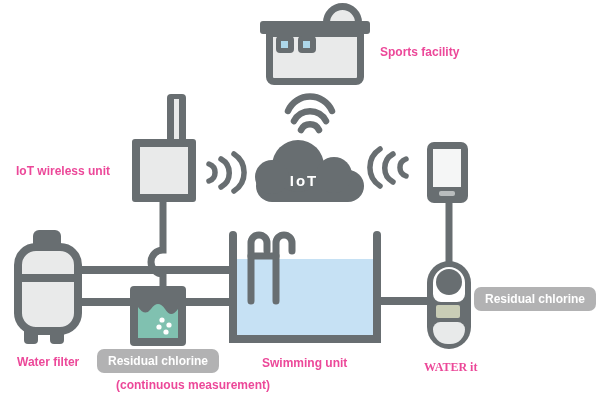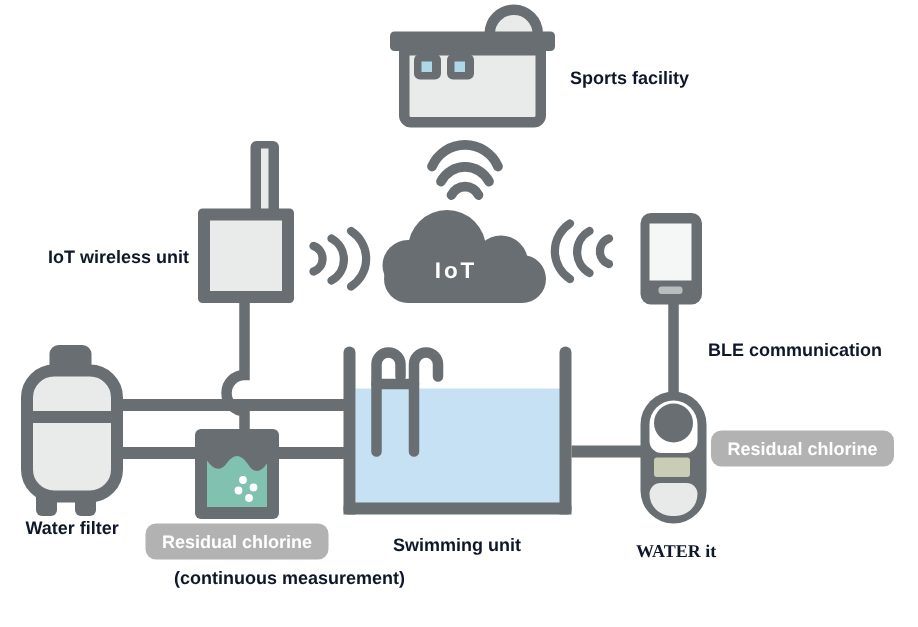--- a/index.html
+++ b/index.html
@@ -1,19 +1,19 @@
 <!DOCTYPE html>
 <html style="--dark: #686e71; --light-fill: #e9eaea; --water-blue: #c6e1f4; --pane-blue: #aed7ea; --teal: #80c1b0; --sage: #c9cdb6; --badge-gray: #b2b2b3; --screen-white: #f5f6f6; --text: #111111;"><head>
 <meta charset="utf-8">
 <style>
   html,body{margin:0;padding:0;background:#fff;}
   #stage{position:relative;width:612px;height:418px;background:#fff;overflow:hidden;
          font-family:"Liberation Sans",sans-serif;}
   .abs{position:absolute;}
-  .lbl{position:absolute;font-weight:bold;font-size:12px;color:#0f172a;white-space:nowrap;z-index:12;}
+  .lbl{position:absolute;font-weight:bold;font-size:12px;color:#ec4899;white-space:nowrap;z-index:12;}
   .badge{position:absolute;background:var(--badge-gray);color:#fff;font-weight:bold;font-size:12px;
          padding:5px 11px;border-radius:7px;white-space:nowrap;z-index:12;}
   .dark{background:var(--dark);}
   svg{position:absolute;left:0;top:0;z-index:1;}
   svg.over{z-index:6;}
   .dev{z-index:4;}
 </style>
 </head>
 <body>
 
@@ -45,37 +45,36 @@
     </div>
   </div>
   <div class="lbl" style="left:380px;top:45px;">Sports facility</div>
 
   <div class="abs dev">
     <div class="abs dark" style="left:167px;top:94px;width:19px;height:50px;border-radius:4px 4px 0 0;">
       <div class="abs" style="left:7px;top:5px;width:5px;height:42px;background:var(--light-fill);"></div>
     </div>
     <div class="abs" style="left:132px;top:139px;width:48px;height:47px;border:8px solid var(--dark);background:var(--light-fill);border-radius:3px;"></div>
   </div>
-  <div class="lbl" style="left:32px;top:164px;">IoT wireless unit</div>
+  <div class="lbl" style="left:16px;top:164px;">IoT wireless unit</div>
 
   <div class="abs dev">
     <div class="abs dark" style="left:427px;top:142px;width:41px;height:61px;border-radius:7px;"></div>
     <div class="abs" style="left:433px;top:149px;width:28px;height:38px;background:var(--screen-white);"></div>
     <div class="abs" style="left:439px;top:191px;width:16px;height:5px;background:#b9bdbe;border-radius:2px;"></div>
   </div>
-  <div class="lbl" style="left:472px;top:226px;">BLE communication</div>
 
   <div class="abs dev">
     <div class="abs dark" style="left:33px;top:230px;width:28px;height:17px;border-radius:6px 6px 0 0;"></div>
     <div class="abs" style="left:14px;top:243px;width:52px;height:76px;border:8px solid var(--dark);background:var(--light-fill);border-radius:22px;"></div>
     <div class="abs dark" style="left:14px;top:274px;width:68px;height:8px;"></div>
     <div class="abs dark" style="left:24px;top:331px;width:14px;height:13px;border-radius:0 0 4px 4px;"></div>
     <div class="abs dark" style="left:50px;top:331px;width:14px;height:13px;border-radius:0 0 4px 4px;"></div>
   </div>
-  <div class="lbl" style="left:17px;top:345px;">Water filter</div>
+  <div class="lbl" style="left:17px;top:355px;">Water filter</div>
 
   <div class="abs dev dark" style="left:130px;top:286px;width:56px;height:60px;border-radius:4px;">
     <div class="abs" style="left:8px;top:8px;width:40px;height:44px;background:var(--teal);">
       <svg width="40" height="44" style="left:0;top:0;">
         <path d="M0,0 H40 V15 Q33,25 27,15 Q20,5 13,15 Q7,23 0,13 Z" fill="var(--dark)"></path>
         <circle cx="24" cy="26" r="2.6" fill="#fff"></circle>
         <circle cx="31" cy="31" r="2.6" fill="#fff"></circle>
         <circle cx="21" cy="33" r="2.6" fill="#fff"></circle>
         <circle cx="28" cy="38" r="2.6" fill="#fff"></circle>
       </svg>

